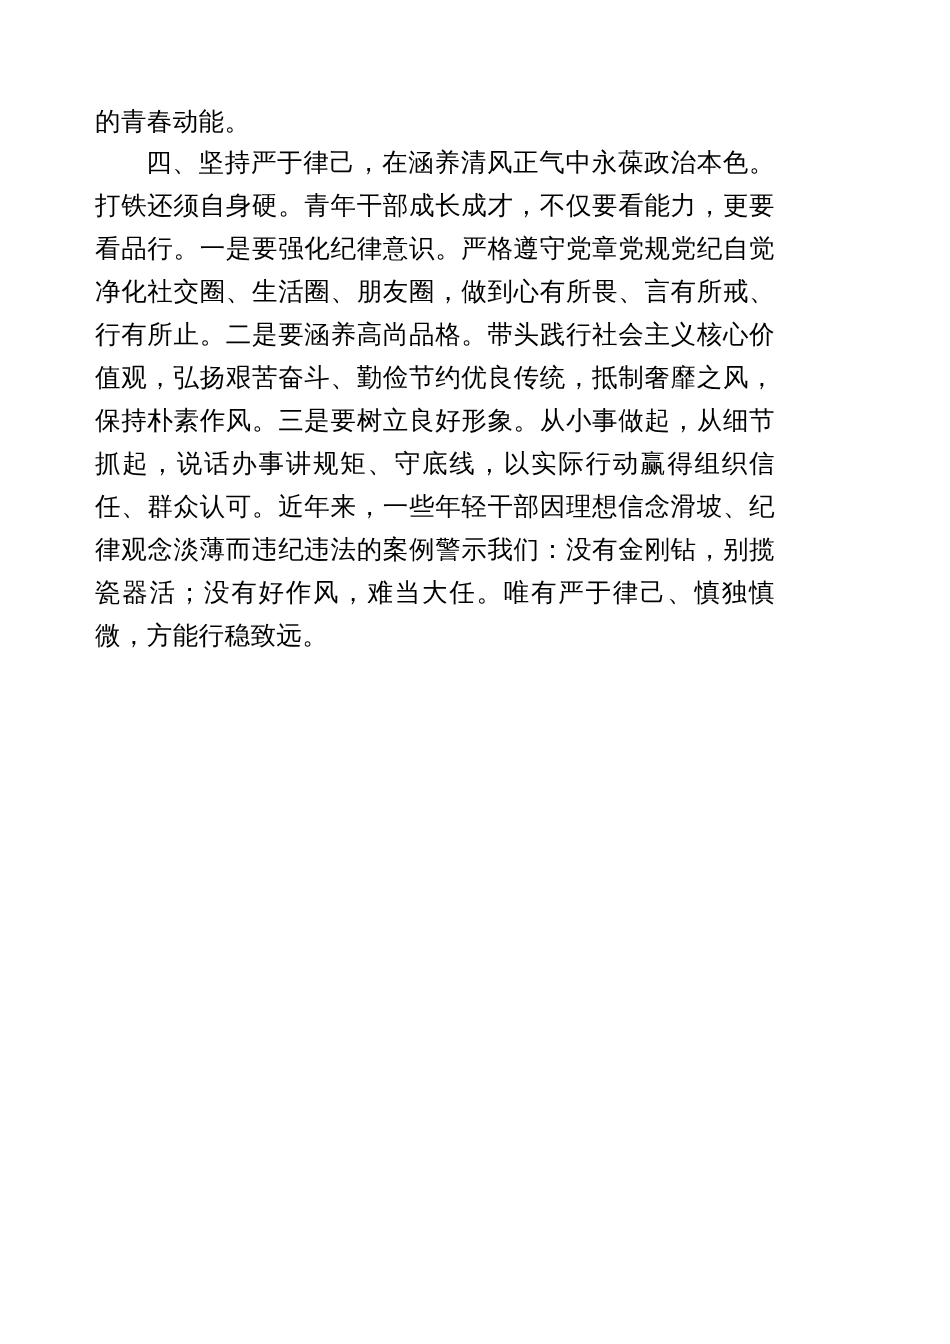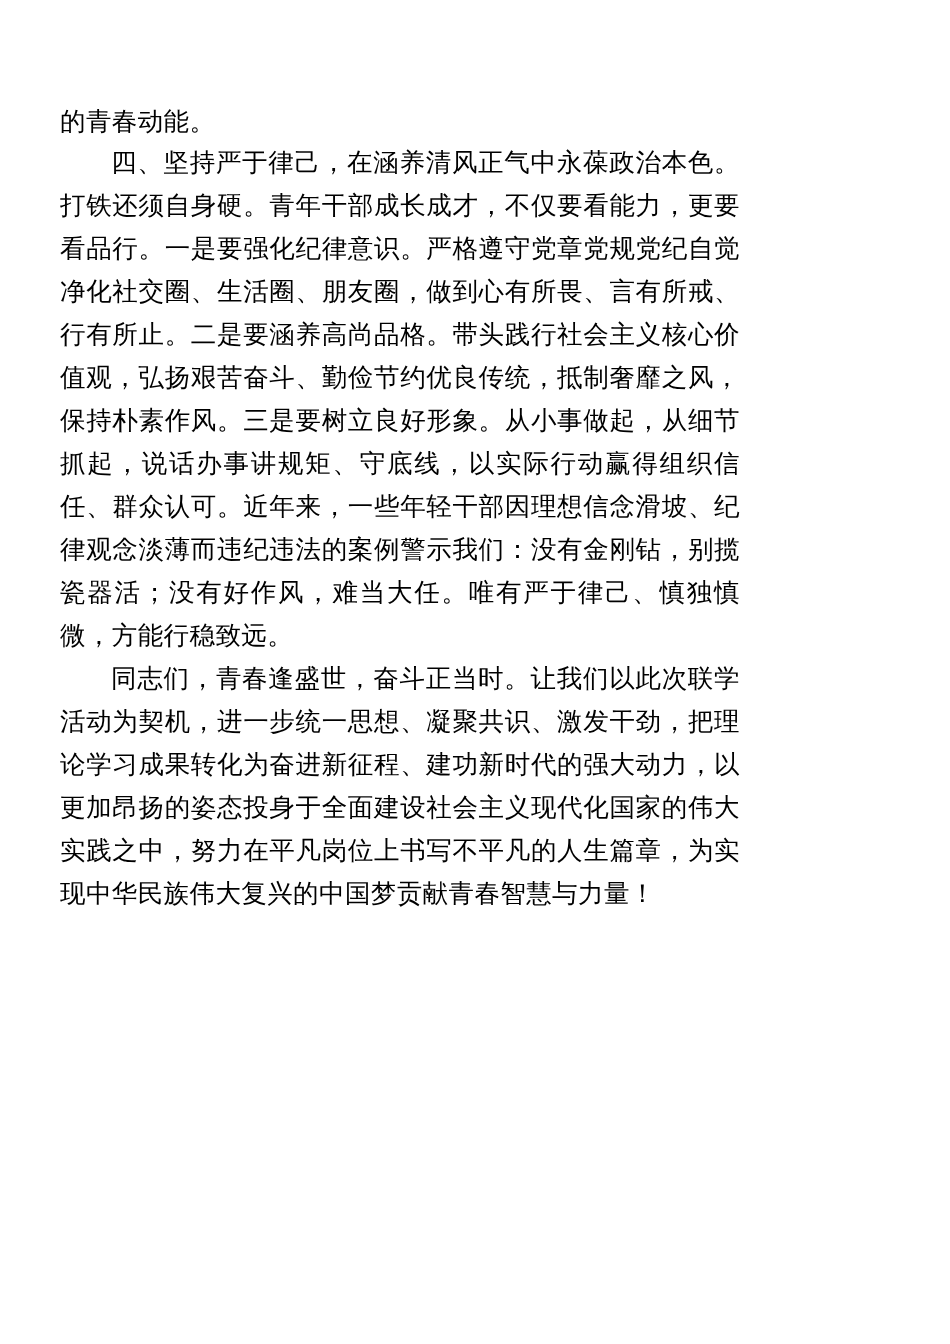--- a/index.html
+++ b/index.html
@@ -12,21 +12,21 @@
     height: 1344px;
     font-family: "Liberation Serif", "DejaVu Serif", serif;
     color: #000000;
     overflow: hidden;
   }
   .page {
     position: relative;
     width: 950px;
     height: 1344px;
     box-sizing: border-box;
-    padding: 100px 135px 0 60px;
+    padding: 100px 135px 0 95px;
   }
   .doc-body {
     width: 680px;
   }
   .para {
     margin: 0 0 0 0;
     font-size: 25.5px;
     line-height: 43px;
     letter-spacing: 0.4px;
     text-align: justify;
@@ -47,16 +47,15 @@
 
 <div class="page">
   <div class="doc-body">
 
     <p class="para continued">的青春动能。</p>
 
     <p class="para indent">
       <span class="bold-head">四、坚持严于律己，在涵养清风正气中永葆政治本色。</span><span>打铁还须自身硬。青年干部成长成才，不仅要看能力，更要看品行。一是要强化纪律意识。严格遵守党章党规党纪自觉净化社交圈、生活圈、朋友圈，做到心有所畏、言有所戒、行有所止。二是要涵养高尚品格。带头践行社会主义核心价值观，弘扬艰苦奋斗、勤俭节约优良传统，抵制奢靡之风，保持朴素作风。三是要树立良好形象。从小事做起，从细节抓起，说话办事讲规矩、守底线，以实际行动赢得组织信任、群众认可。近年来，一些年轻干部因理想信念滑坡、纪律观念淡薄而违纪违法的案例警示我们：没有金刚钻，别揽瓷器活；没有好作风，难当大任。唯有严于律己、慎独慎微，方能行稳致远。</span>
     </p>
 
-    <p class="para indent">同志们，青春逢盛世，奋斗正当时。让我们以此次联学活动为契机，进一步统一思想、凝聚共识、激发干劲，把理论学习成果转化为奋进新征程、建功新时代的强大动力，以更加昂扬的姿态投身于全面建设社会主义现代化国家的伟大实践之中，努力在平凡岗位上书写不平凡的人生篇章，为实现中华民族伟大复兴的中国梦贡献青春智慧与力量！</p>
 
   </div>
 </div>
 
 </body></html>

